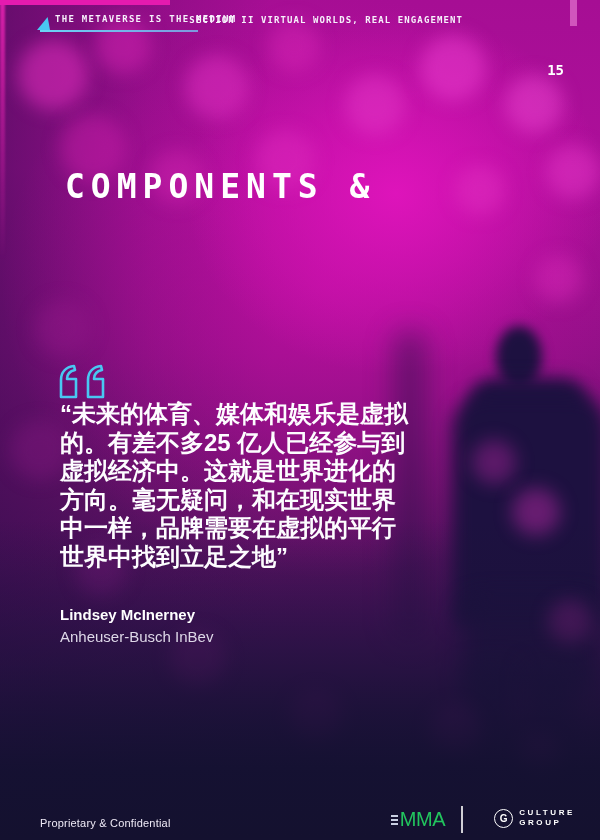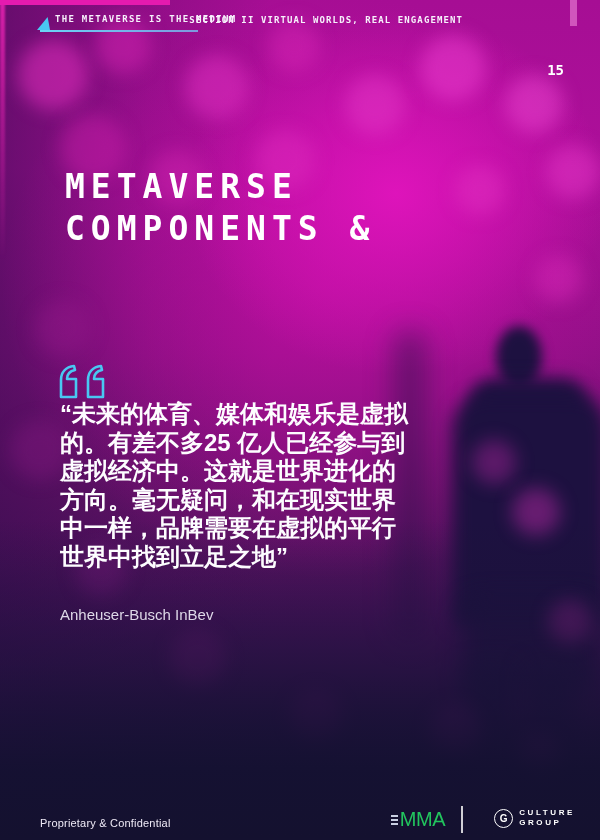--- a/index.html
+++ b/index.html
@@ -158,33 +158,33 @@
       <span class="tri"></span>
       <span class="tagline">THE METAVERSE IS THE MEDIUM</span>
       <span class="hdr-underline"></span>
     </div>
     <div class="hdr-right">SECTION II VIRTUAL WORLDS, REAL ENGAGEMENT</div>
     <div class="page-num">15</div>
     <div class="right-bar"></div>
   </header>
 
   <h1 class="title">
-    <div>METAVERSE</div>
     <div>COMPONENTS &amp;</div>
   </h1>
 
   <div class="quote-icon">
     <svg width="52" height="38" viewBox="0 0 52 38" fill="none">
       <path d="M17,3 C9,4 4,9 4,17 L4,34 L19,34 L19,16 L10,16 C10,11 13,8 18,7 Z" stroke="#49c8f2" stroke-width="2.6" stroke-linejoin="round" fill="none"></path>
       <path d="M44,3 C36,4 31,9 31,17 L31,34 L46,34 L46,16 L37,16 C37,11 40,8 45,7 Z" stroke="#49c8f2" stroke-width="2.6" stroke-linejoin="round" fill="none"></path>
     </svg>
   </div>
   <p class="quote-text">“未来的体育、媒体和娱乐是虚拟的。有差不多25 亿人已经参与到虚拟经济中。这就是世界进化的方向。毫无疑问，和在现实世界中一样，品牌需要在虚拟的平行世界中找到立足之地”</p>
 
   <div class="attr">
+    <div class="attr-name">Lindsey McInerney</div>
     <div class="attr-co">Anheuser-Busch InBev</div>
   </div>
 
   <footer>
     <div class="confidential">Proprietary &amp; Confidential</div>
     <div class="logos">
       <div class="mma">
         <span class="mma-bars">
             <i></i>
             <i></i>

